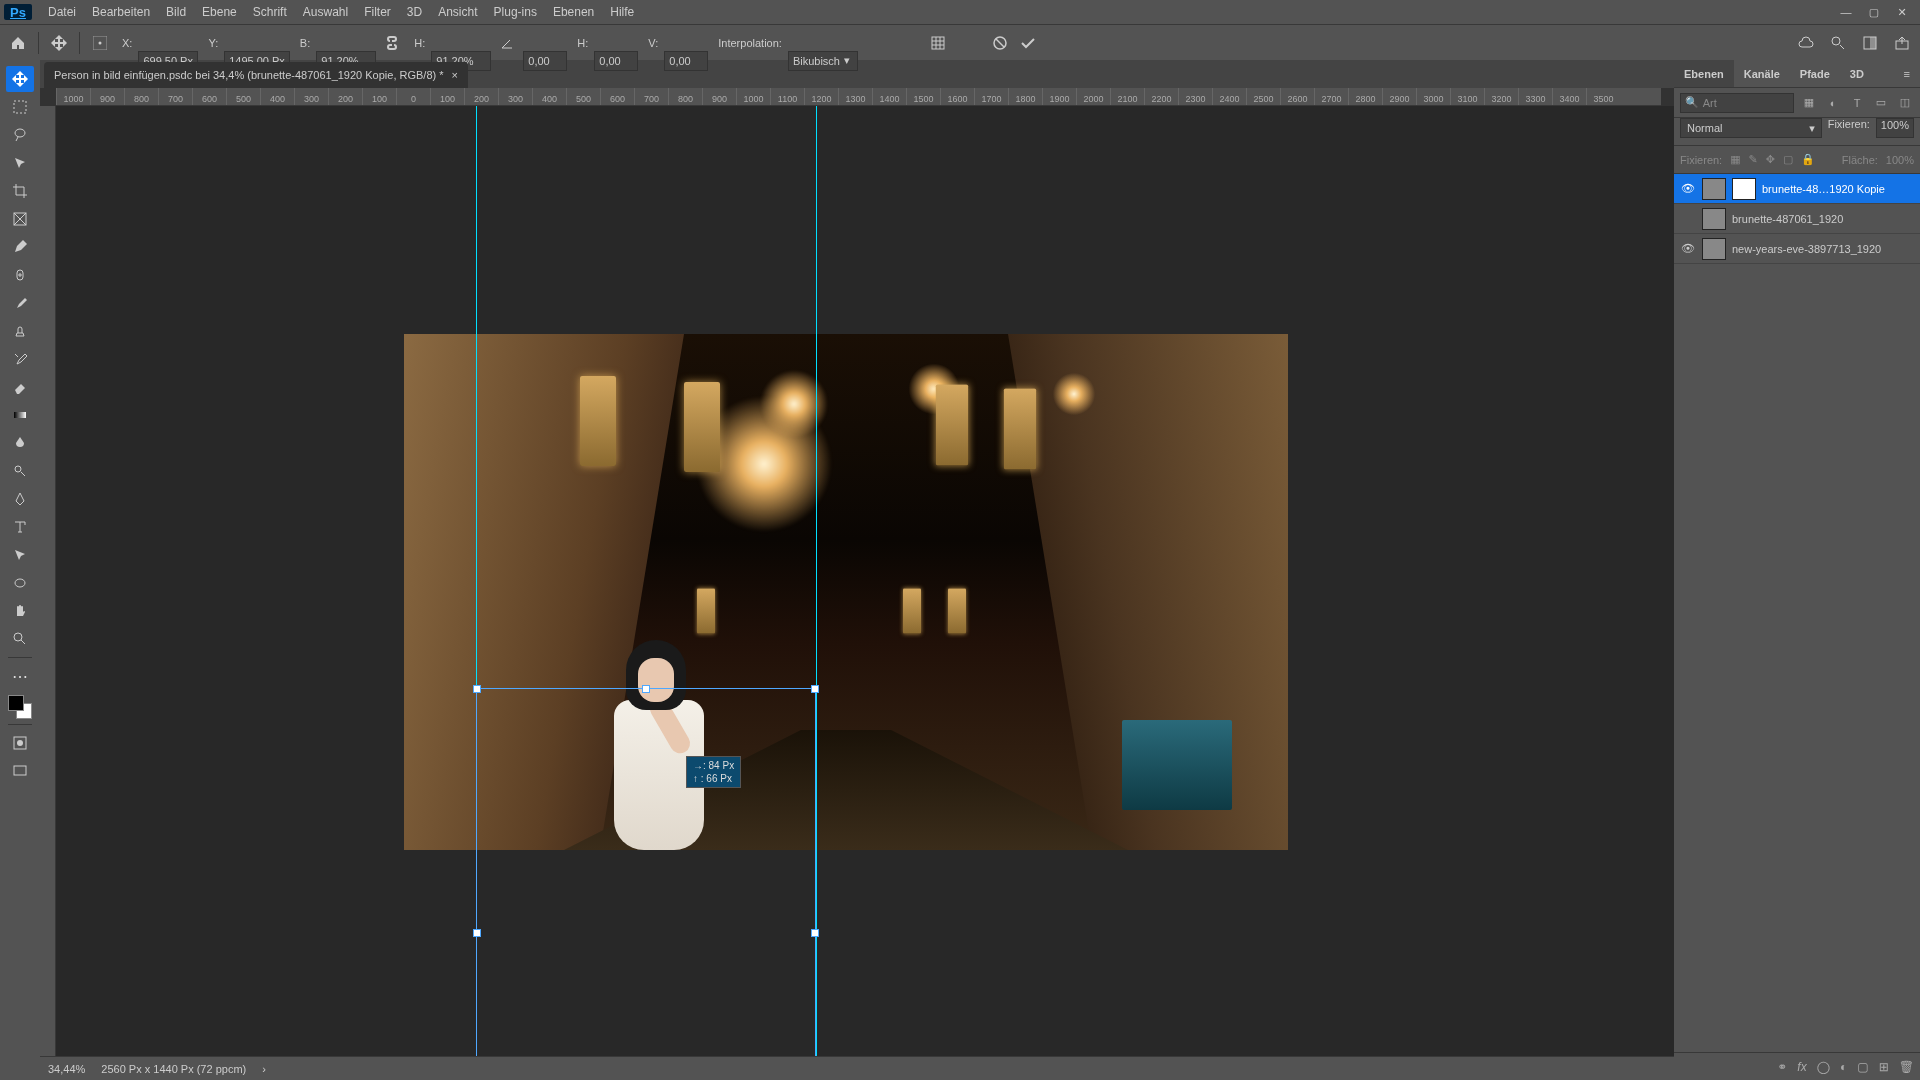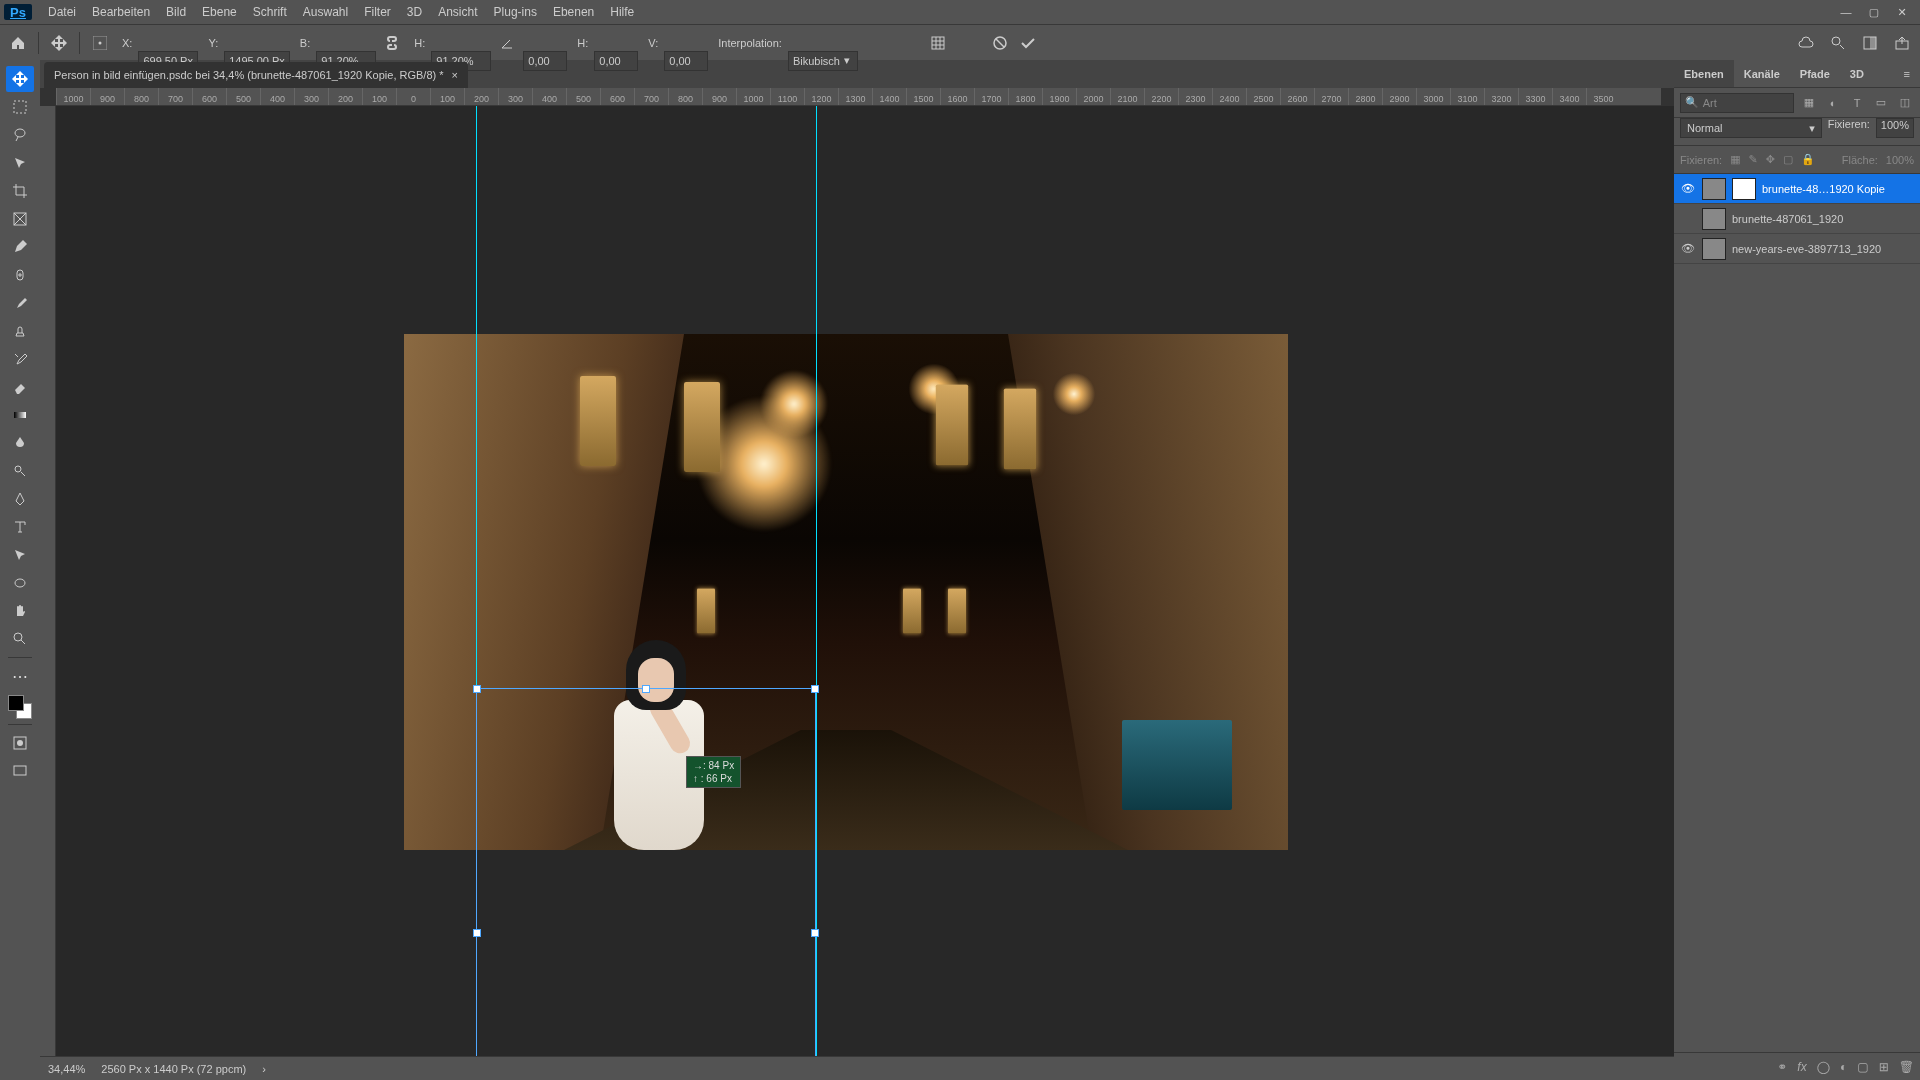--- a/index.html
+++ b/index.html
@@ -50,21 +50,21 @@
 .person .dress{position:absolute;left:10px;top:60px;width:90px;height:150px;background:linear-gradient(180deg,#f4f0e8,#e0d8cc);border-radius:16px 16px 30px 30px;}
 .person .arm{position:absolute;left:56px;top:56px;width:20px;height:60px;background:#e8c8b0;border-radius:10px;transform:rotate(-30deg);}
 
 
 .transform-box { position:absolute; left:420px; top:582px; width:340px; height:490px; border:1px solid #4fa8ff; pointer-events:none; }
 .handle { position:absolute; width:8px; height:8px; background:#fff; border:1px solid #4fa8ff; margin:-4px; }
 .h-tl{left:0;top:0;} .h-tm{left:50%;top:0;} .h-tr{left:100%;top:0;}
 .h-ml{left:0;top:50%;} .h-mr{left:100%;top:50%;}
 .guide-v { position:absolute; top:0; bottom:0; width:1px; background:#00e0ff; }
 .gv1{left:420px;} .gv2{left:760px;}
-.move-badge { position:absolute; left:630px; top:650px; background:#14532d; color:#ddd; font-size:10px; padding:2px 6px; border:1px solid #555; line-height:13px; }
+.move-badge { position:absolute; left:630px; top:650px; background:#0c4a6e; color:#ddd; font-size:10px; padding:2px 6px; border:1px solid #555; line-height:13px; }
 
 
 .toolbar { position:absolute; left:0; top:60px; width:40px; bottom:0; background:#535353; display:flex; flex-direction:column; align-items:center; padding-top:6px; gap:2px; }
 .toolbar .tool { width:28px; height:26px; display:flex; align-items:center; justify-content:center; cursor:pointer; border-radius:2px; color:#ddd; position:relative; }
 .toolbar .tool.active { background:#1473e6; color:#fff; }
 .toolbar .sep { width:24px; height:1px; background:#383838; margin:3px 0; }
 .toolbar .fgbg { width:24px; height:24px; position:relative; margin-top:4px; }
 .toolbar .fgbg .fg{position:absolute;left:0;top:0;width:16px;height:16px;background:#000;border:1px solid #888;}
 .toolbar .fgbg .bg{position:absolute;right:0;bottom:0;width:16px;height:16px;background:#fff;border:1px solid #888;}
 

